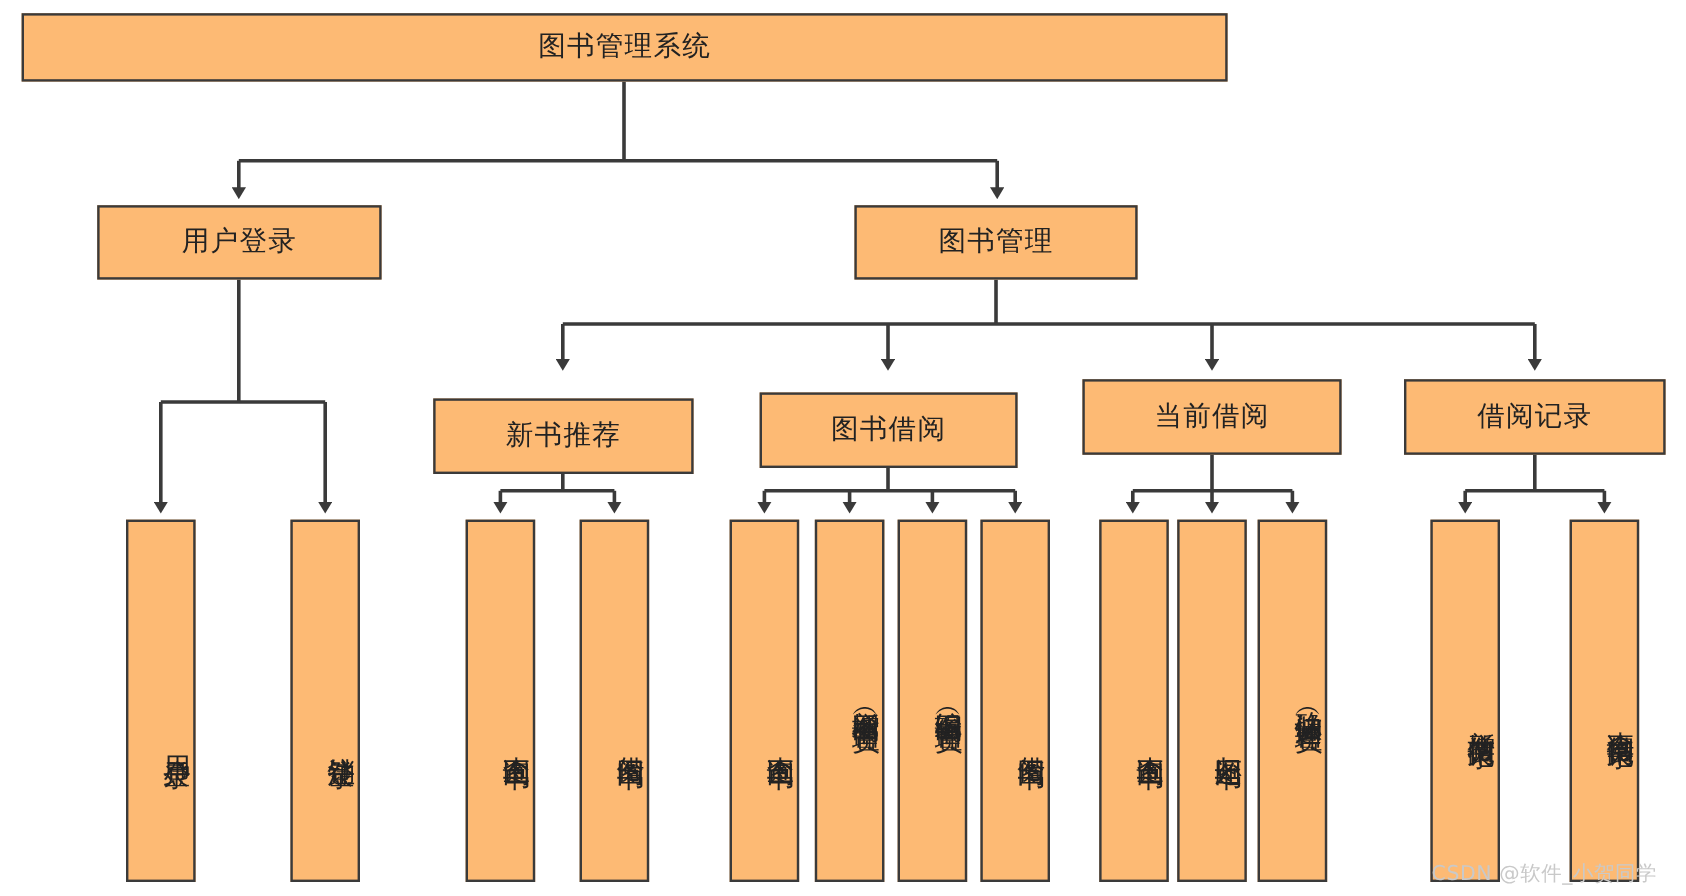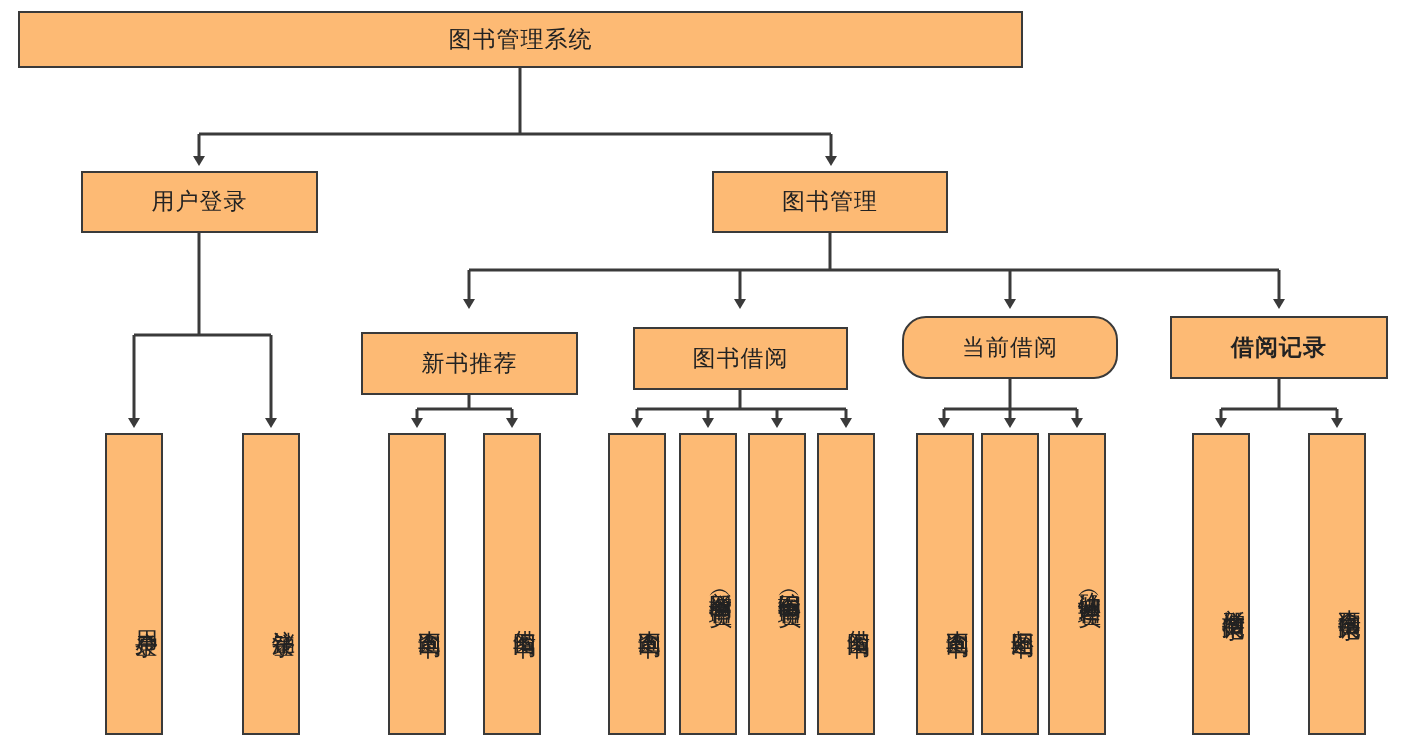--- a/index.html
+++ b/index.html
@@ -130,24 +130,24 @@
   <div class="node horiz" style="left:712px; top:171px; width:236px; height:62px;text-align:center;">
     <span>图书管理</span>
   </div>
 
   <div class="node horiz" style="left:361px; top:332px; width:217px; height:63px;">
     <span>新书推荐</span>
   </div>
   <div class="node horiz" style="left:633px; top:316px; width:215px; height:63px;margin-top:11px;">
     <span>图书借阅</span>
   </div>
-  <div class="node horiz" style="left:902px; top:316px; width:216px; height:63px;border-radius:24px;">
+  <div class="node horiz" style="left:902px; top:316px; width:216px; height:63px;">
     <span>当前借阅</span>
   </div>
-  <div class="node horiz" style="left:1170px; top:316px; width:218px; height:63px;font-weight:bold;">
+  <div class="node horiz" style="left:1170px; top:316px; width:218px; height:63px;">
     <span>借阅记录</span>
   </div>
 
   <div class="node vert" style="left:105px; top:433px; width:58px; height:302px; padding-top:70px;">
     <span class="vtext">用户登录</span>
   </div>
   <div class="node vert" style="left:242px; top:433px; width:58px; height:302px; padding-top:70px;">
     <span class="vtext">注销登录</span>
   </div>
 
@@ -181,14 +181,15 @@
     <span class="vtext">确认归还（管理员）</span>
   </div>
 
   <div class="node vert" style="left:1192px; top:433px; width:58px; height:302px; padding-top:32px;">
     <span class="vtext">新增借阅记录</span>
   </div>
   <div class="node vert" style="left:1308px; top:433px; width:58px; height:302px; padding-top:32px;">
     <span class="vtext">查询借阅记录</span>
   </div>
 
+  <div class="watermark" style="left:1193px; top:716px;">CSDN @软件_小贺同学</div>
 
 </div>
 
 </body></html>

